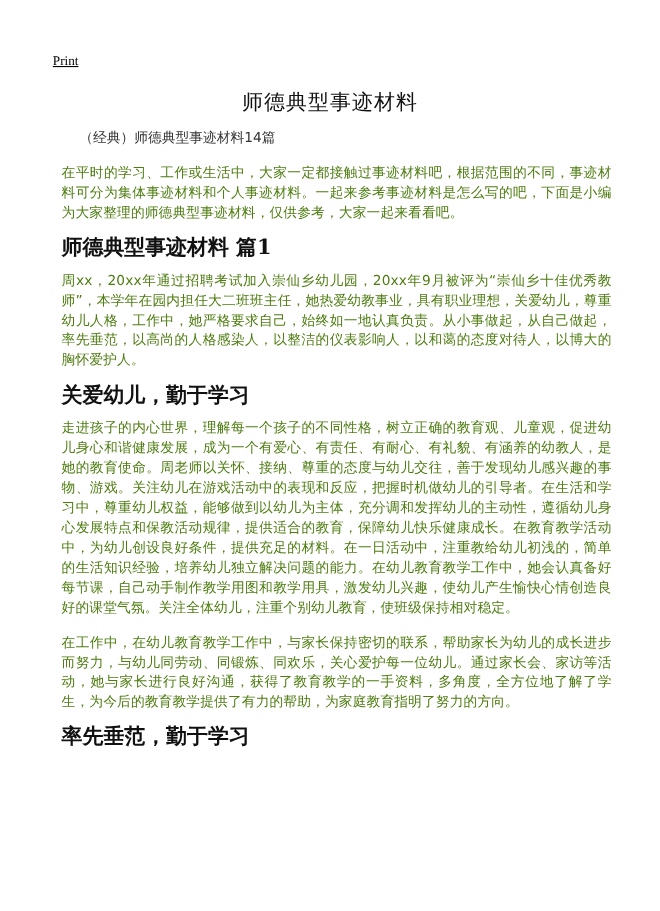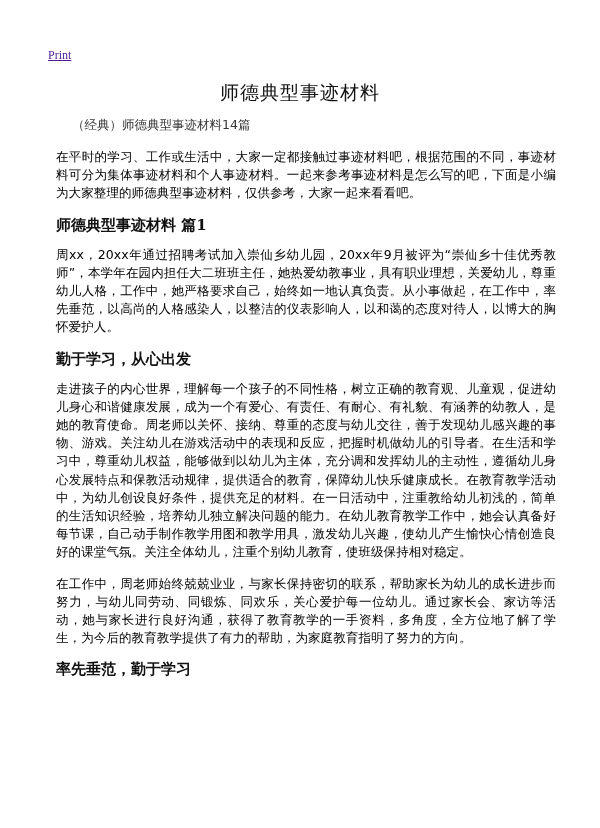--- a/index.html
+++ b/index.html
@@ -4,53 +4,53 @@
 <style>
   html, body { margin: 0; padding: 0; background: #ffffff; }
   body {
     width: 600px; height: 828px; overflow: hidden; position: relative;
     font-family: "DejaVu Sans", "Liberation Sans", sans-serif;
     color: #222222;
   }
   .print-label {
     position: absolute; left: 48px; top: 48px;
     font-family: "Liberation Serif", "DejaVu Serif", serif;
-    font-size: 12px; color: #4c1d95; text-decoration: underline;
+    font-size: 12px; color: #000000; text-decoration: underline;
   }
   .doc-title {
     position: absolute; left: 0; width: 600px; top: 80px;
     text-align: center; font-size: 19px; font-weight: normal; color: #111111;
     letter-spacing: 1px; margin: 0;
   }
   .content {
     position: absolute; left: 56px; top: 116px; width: 500px;
   }
   .subtitle { font-size: 12.5px; color: #333333; margin: 0 0 14px 16px; line-height: 18px; }
   .para {
-    font-size: 12.5px; line-height: 18.2px; color: #000000; margin: 0 0 13px 0;
+    font-size: 12.5px; line-height: 18.2px; color: #4d7c0f; margin: 0 0 13px 0;
     letter-spacing: 0.1px; text-align: justify;
   }
   .heading {
     font-family: "DejaVu Serif", "Liberation Serif", serif;
-    font-size: 15px; font-weight: bold; color: #111111; margin: 0 0 12px 0; line-height: 18px;
+    font-size: 19px; font-weight: bold; color: #111111; margin: 0 0 12px 0; line-height: 18px;
   }
 </style>
 </head>
 <body>
 
 <div class="print-label">Print</div>
 
 <h1 class="doc-title">师德典型事迹材料</h1>
 
 <div class="content">
   <p class="subtitle">（经典）师德典型事迹材料14篇</p>
   <p class="para">在平时的学习、工作或生活中，大家一定都接触过事迹材料吧，根据范围的不同，事迹材料可分为集体事迹材料和个人事迹材料。一起来参考事迹材料是怎么写的吧，下面是小编为大家整理的师德典型事迹材料，仅供参考，大家一起来看看吧。</p>
 
   <h2 class="heading">师德典型事迹材料 篇1</h2>
-  <p class="para">周xx，20xx年通过招聘考试加入崇仙乡幼儿园，20xx年9月被评为“崇仙乡十佳优秀教师”，本学年在园内担任大二班班主任，她热爱幼教事业，具有职业理想，关爱幼儿，尊重幼儿人格，工作中，她严格要求自己，始终如一地认真负责。从小事做起，在工作中，率先垂范，以高尚的人格感染人，以整洁的仪表影响人，以和蔼的态度对待人，以博大的胸怀爱护人。</p>
+  <p class="para">周xx，20xx年通过招聘考试加入崇仙乡幼儿园，20xx年9月被评为“崇仙乡十佳优秀教师”，本学年在园内担任大二班班主任，她热爱幼教事业，具有职业理想，关爱幼儿，尊重幼儿人格，工作中，她严格要求自己，始终如一地认真负责。从小事做起，从自己做起，率先垂范，以高尚的人格感染人，以整洁的仪表影响人，以和蔼的态度对待人，以博大的胸怀爱护人。</p>
 
-  <h2 class="heading">勤于学习，从心出发</h2>
+  <h2 class="heading">关爱幼儿，勤于学习</h2>
   <p class="para">走进孩子的内心世界，理解每一个孩子的不同性格，树立正确的教育观、儿童观，促进幼儿身心和谐健康发展，成为一个有爱心、有责任、有耐心、有礼貌、有涵养的幼教人，是她的教育使命。周老师以关怀、接纳、尊重的态度与幼儿交往，善于发现幼儿感兴趣的事物、游戏。关注幼儿在游戏活动中的表现和反应，把握时机做幼儿的引导者。在生活和学习中，尊重幼儿权益，能够做到以幼儿为主体，充分调和发挥幼儿的主动性，遵循幼儿身心发展特点和保教活动规律，提供适合的教育，保障幼儿快乐健康成长。在教育教学活动中，为幼儿创设良好条件，提供充足的材料。在一日活动中，注重教给幼儿初浅的，简单的生活知识经验，培养幼儿独立解决问题的能力。在幼儿教育教学工作中，她会认真备好每节课，自己动手制作教学用图和教学用具，激发幼儿兴趣，使幼儿产生愉快心情创造良好的课堂气氛。关注全体幼儿，注重个别幼儿教育，使班级保持相对稳定。</p>
 
-  <p class="para">在工作中，周老师始终兢兢业业，与家长保持密切的联系，帮助家长为幼儿的成长进步而努力，与幼儿同劳动、同锻炼、同欢乐，关心爱护每一位幼儿。通过家长会、家访等活动，她与家长进行良好沟通，获得了教育教学的一手资料，多角度，全方位地了解了学生，为今后的教育教学提供了有力的帮助，为家庭教育指明了努力的方向。</p>
+  <p class="para">在工作中，在幼儿教育教学工作中，与家长保持密切的联系，帮助家长为幼儿的成长进步而努力，与幼儿同劳动、同锻炼、同欢乐，关心爱护每一位幼儿。通过家长会、家访等活动，她与家长进行良好沟通，获得了教育教学的一手资料，多角度，全方位地了解了学生，为今后的教育教学提供了有力的帮助，为家庭教育指明了努力的方向。</p>
 
   <h2 class="heading">率先垂范，勤于学习</h2>
 </div>
 
 </body></html>

